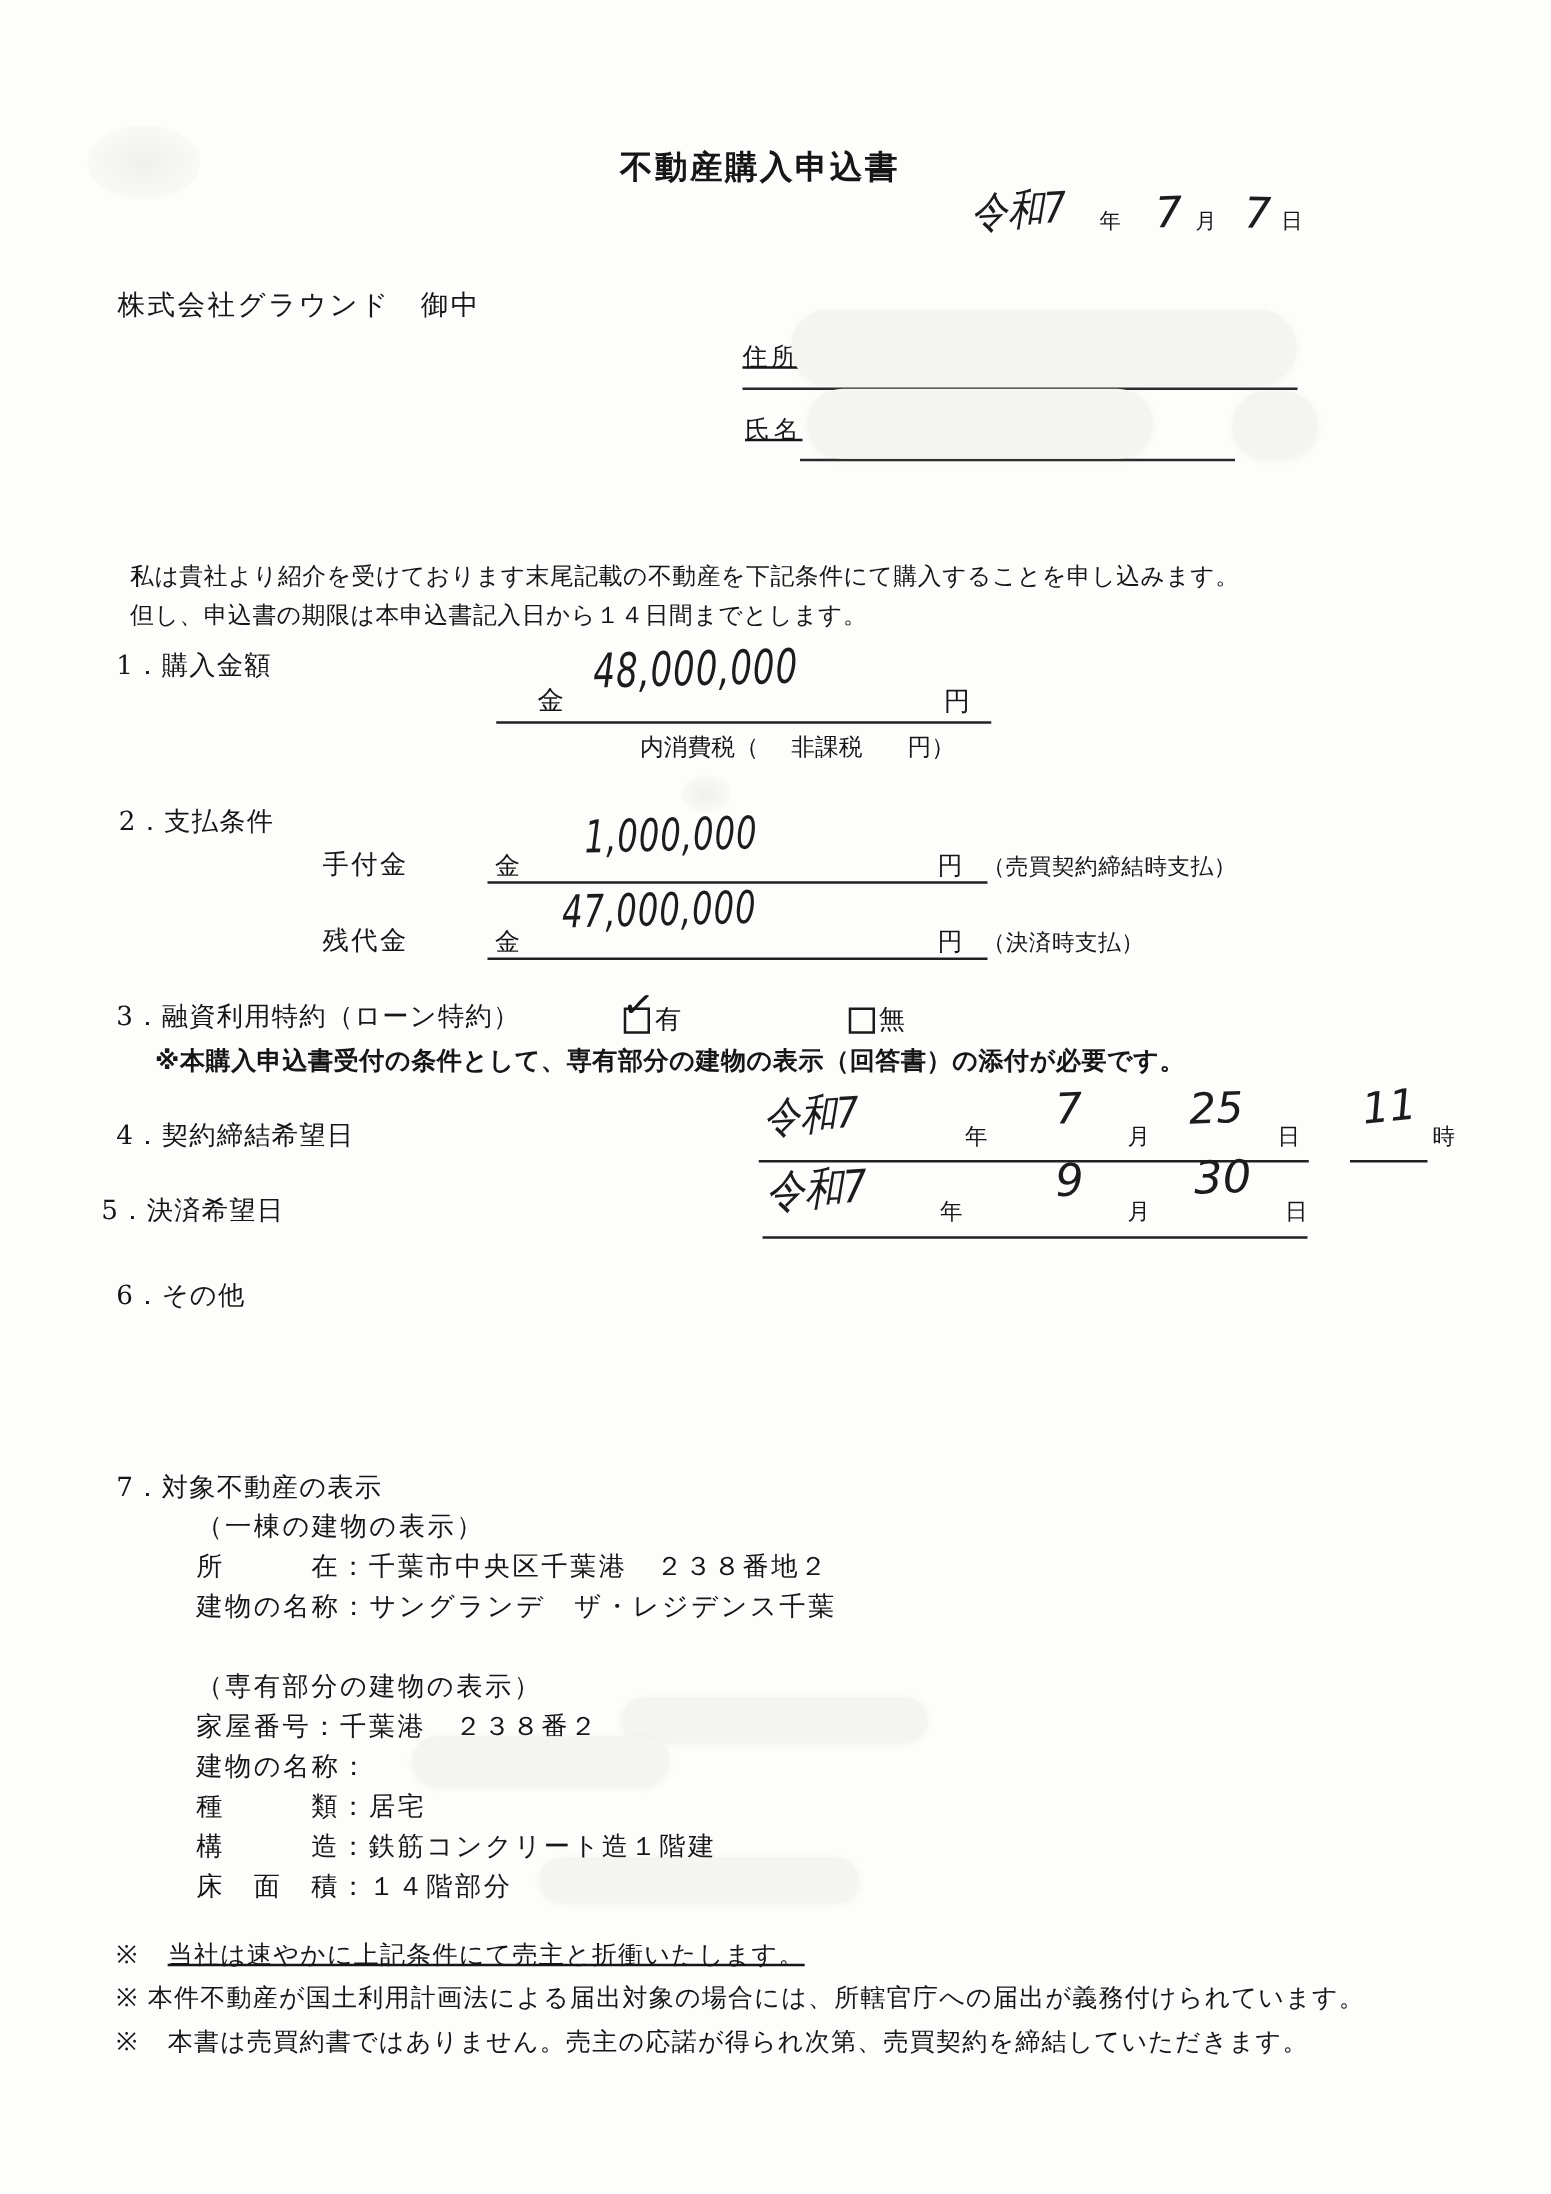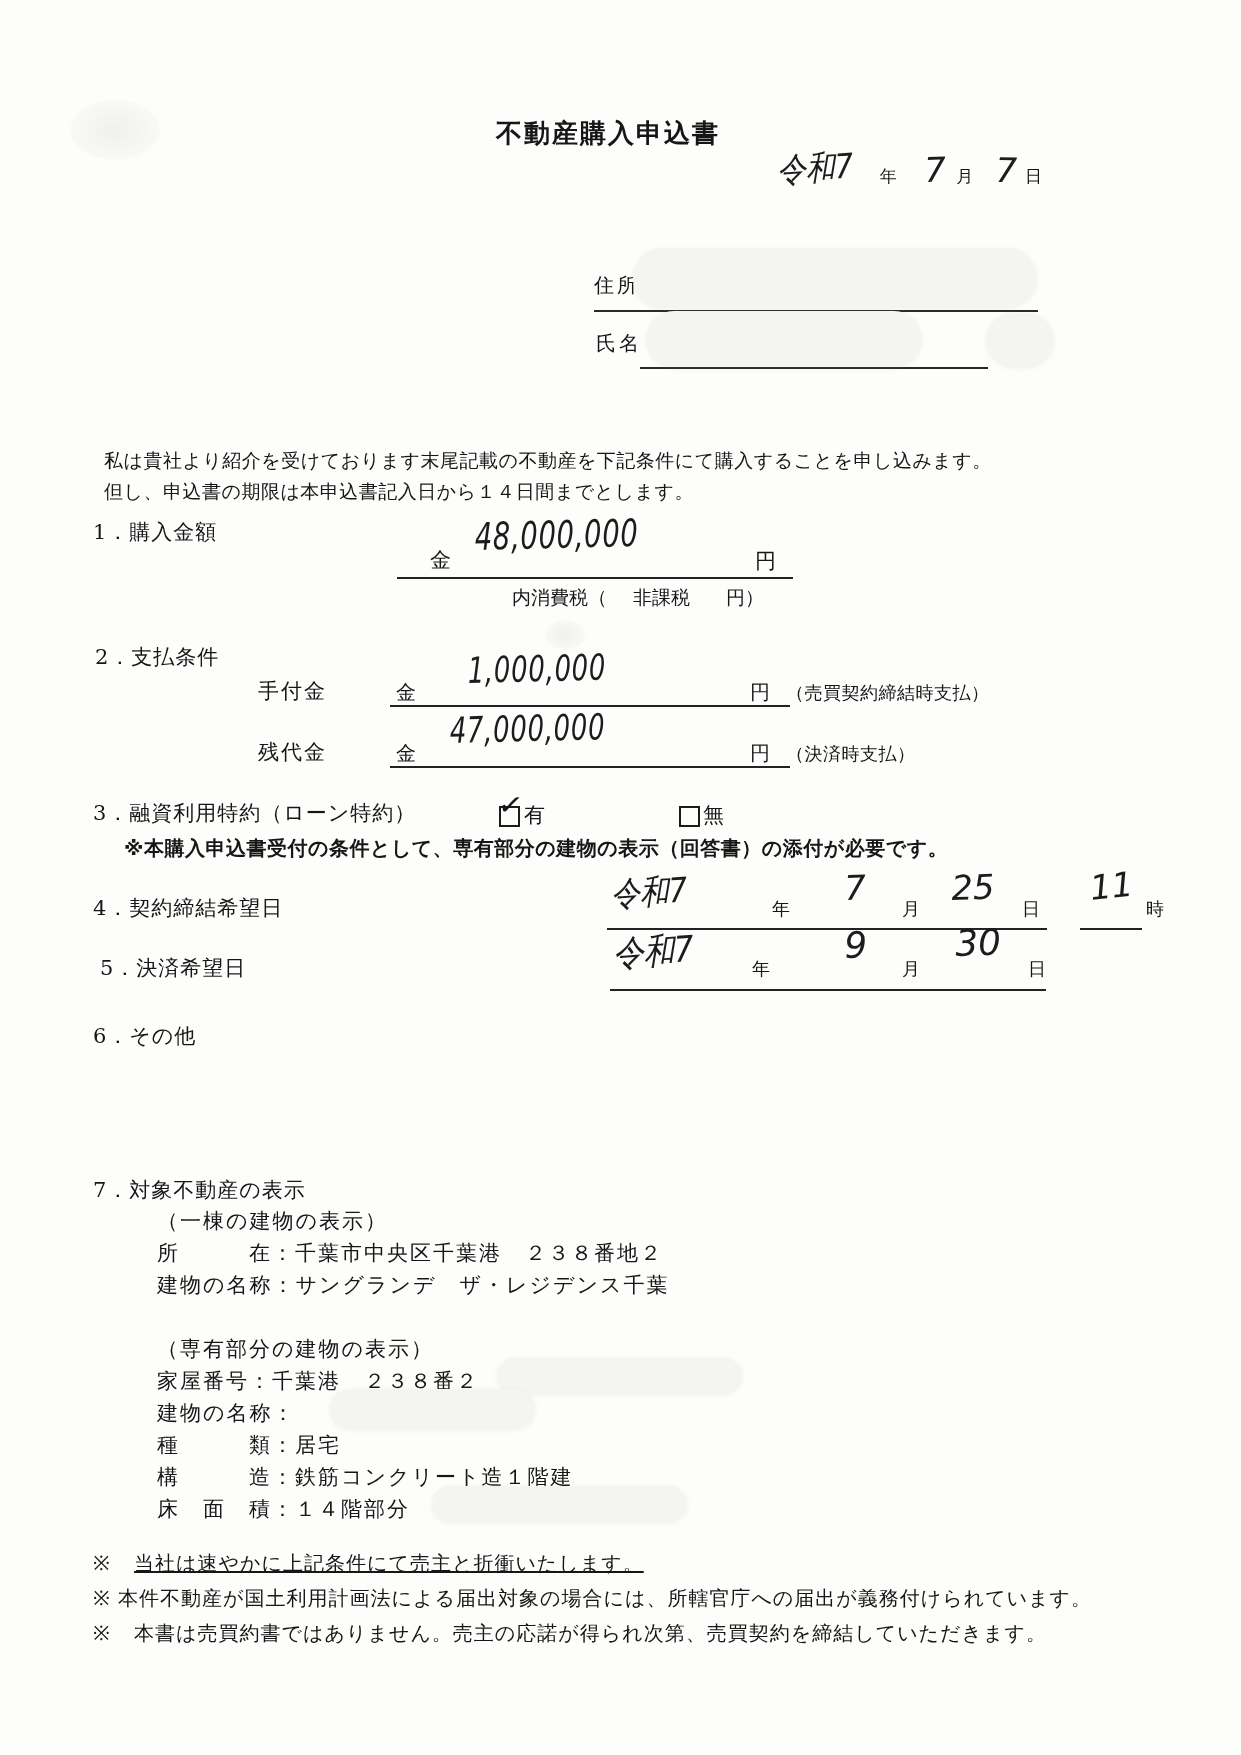--- a/index.html
+++ b/index.html
@@ -30,21 +30,21 @@
   .checkmark{
     position:absolute;font-family:"DejaVu Sans","Liberation Sans",sans-serif;
     font-size:30px;font-style:italic;transform:rotate(8deg);color:#161616;line-height:1;
   }
   .boldnote{
     font-family:"DejaVu Sans","Liberation Sans",sans-serif;
     font-weight:bold;font-size:20px;letter-spacing:0.5px;
   }
   .note18{font-size:18px;letter-spacing:0.5px;}
   .ls2{letter-spacing:2px;}
-  .ls3{letter-spacing:3px;}
+  .ls3{letter-spacing:3px;text-decoration:underline;}
   .daterow{display:flex;align-items:baseline;}
   .taxrow{display:flex;align-items:baseline;font-size:19px;}
   .speck{position:absolute;border-radius:50%;background:radial-gradient(rgba(120,120,115,0.10),rgba(120,120,115,0));}
 </style>
 </head>
 <body>
 
 <div class="sheet">
 
   <div class="speck abs" style="left:70px;top:100px;width:90px;height:60px;"></div>
@@ -54,20 +54,21 @@
 
   <div class="abs daterow" style="left:778px;top:148px;">
     <span class="hw hw-date">令和7</span>
     <span class="sfx" style="margin-left:12px;">年</span>
     <span class="hw hw-num" style="margin-left:28px;">7</span>
     <span class="sfx" style="margin-left:10px;">月</span>
     <span class="hw hw-num" style="margin-left:22px;transform:rotate(1deg);">7</span>
     <span class="sfx" style="margin-left:8px;">日</span>
   </div>
 
+  <div class="abs" style="left:94px;top:229px;font-size:22px;letter-spacing:2px;">株式会社グラウンド　御中</div>
 
   <div class="abs ls3" style="left:594px;top:272px;font-size:20px;">住所</div>
   <div class="uline-thin" style="left:594px;top:310px;width:444px;"></div>
   <div class="blob" style="left:633px;top:248px;width:404px;height:60px;border-radius:30px;"></div>
 
   <div class="abs ls3" style="left:596px;top:330px;font-size:20px;">氏名</div>
   <div class="uline-thin" style="left:640px;top:367px;width:348px;"></div>
   <div class="blob" style="left:646px;top:311px;width:276px;height:56px;border-radius:28px;"></div>
   <div class="blob" style="left:986px;top:313px;width:68px;height:54px;border-radius:27px;"></div>
 
@@ -114,21 +115,21 @@
   <div class="abs sfx18" style="left:772px;top:897px;">年</div>
   <div class="abs hw hw-num" style="left:845px;top:868px;">7</div>
   <div class="abs sfx18" style="left:902px;top:897px;">月</div>
   <div class="abs hw hw-num" style="left:952px;top:868px;">25</div>
   <div class="abs sfx18" style="left:1022px;top:897px;">日</div>
   <div class="abs hw hw-num" style="left:1092px;top:868px;transform:rotate(-6deg);">11</div>
   <div class="abs sfx18" style="left:1146px;top:897px;">時</div>
   <div class="uline" style="left:607px;top:928px;width:440px;"></div>
   <div class="uline" style="left:1080px;top:928px;width:62px;"></div>
 
-  <div class="abs h" style="left:100px;top:954px;">5．決済希望日</div>
+  <div class="abs h" style="left:81px;top:954px;">5．決済希望日</div>
   <div class="abs hw hw-date" style="left:614px;top:930px;font-size:36px;">令和7</div>
   <div class="abs sfx18" style="left:752px;top:957px;">年</div>
   <div class="abs hw hw-num" style="left:845px;top:925px;font-size:36px;">9</div>
   <div class="abs sfx18" style="left:902px;top:957px;">月</div>
   <div class="abs hw hw-num" style="left:956px;top:923px;font-size:36px;">30</div>
   <div class="abs sfx18" style="left:1028px;top:957px;">日</div>
   <div class="uline" style="left:610px;top:989px;width:436px;"></div>
 
   <div class="abs h" style="left:93px;top:1022px;">6．その他</div>
 

